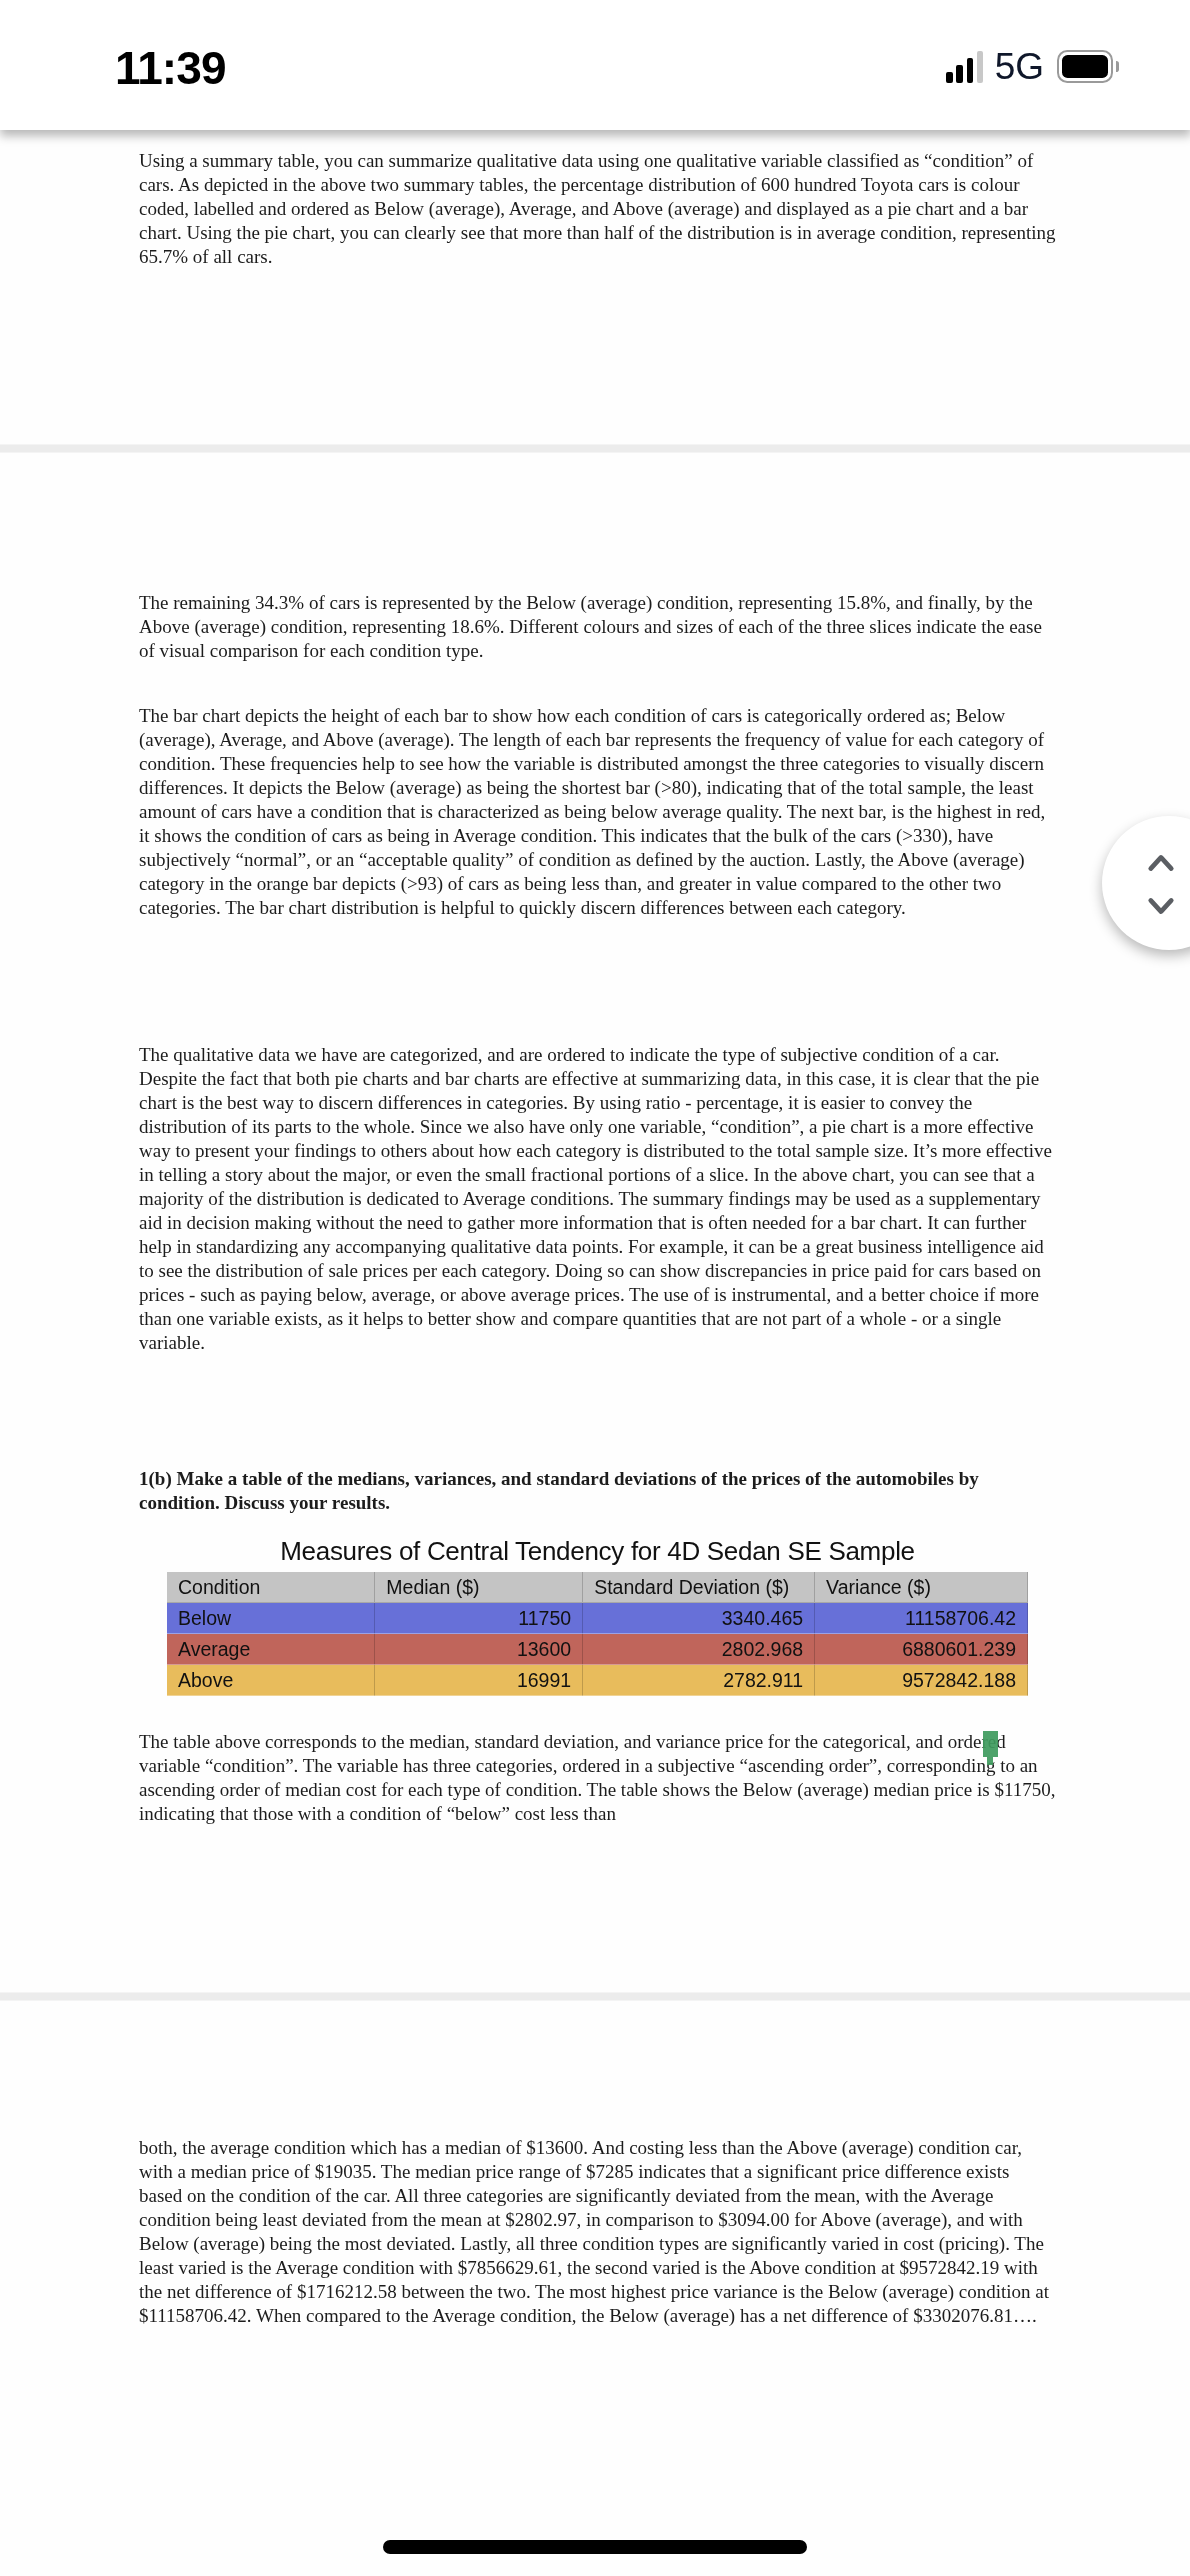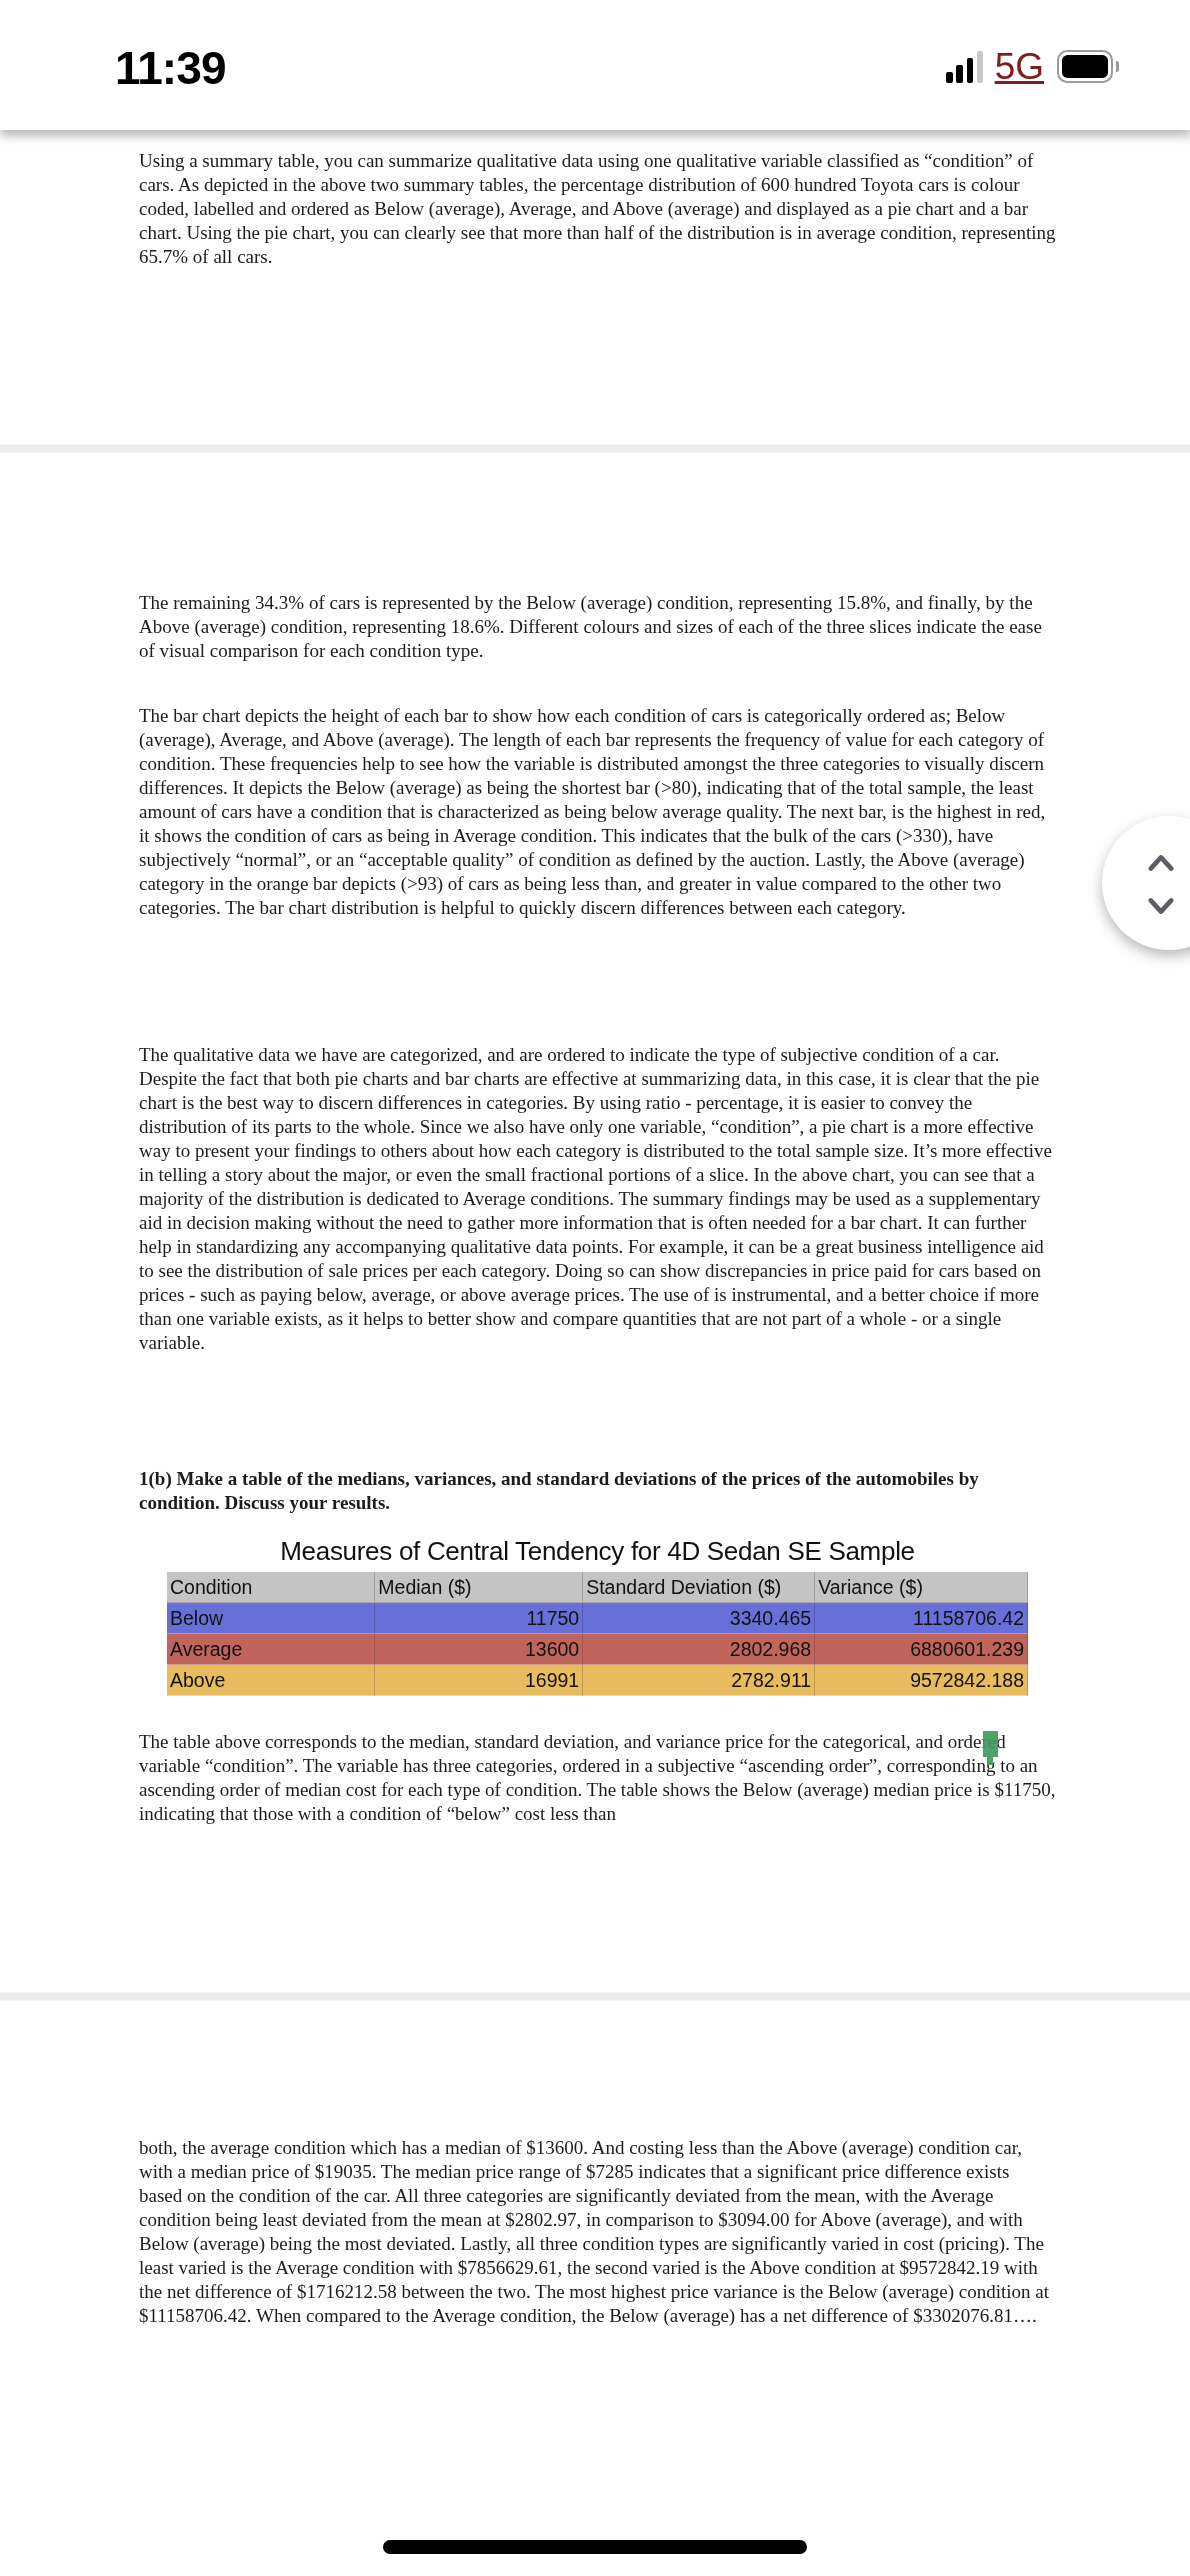--- a/index.html
+++ b/index.html
@@ -53,24 +53,23 @@
     .signal span {
       display: block;
       width: 6.5px;
       border-radius: 1.9px;
       background: #000;
     }
     .signal span.dim { background: #c8c8c8; }
     .net-label {
       font-family: "Liberation Sans", "DejaVu Sans", sans-serif;
       font-size: 37px;
-      color: #7f1d1d;
+      color: #0f172a;
       margin-left: 2px;
       margin-right: 3.7px;
-      text-decoration: underline;
     }
     .battery {
       position: relative;
       width: 56px;
       height: 33px;
       border: 2.8px solid #9a9a9a;
       border-radius: 10.2px;
       box-sizing: border-box;
       padding: 2.8px;
     }
@@ -127,21 +126,21 @@
       left: 167px;
       top: 1572px;
       width: 861px;
       border-collapse: collapse;
       font-family: "Liberation Sans", "DejaVu Sans", sans-serif;
       font-size: 19.5px;
       color: #111;
     }
     .stats-table th, .stats-table td {
       height: 30px;
-      padding: 0 3px;
+      padding: 0 11px;
       border-bottom: 0.9px solid rgba(255,255,255,0.35);
       border-right: 0.9px solid rgba(0,0,0,0.18);
       font-weight: 400;
       white-space: nowrap;
     }
     .stats-table th {
       background: #c4c4c4;
       text-align: left;
       border-bottom: 0.9px solid #a8a8a8;
     }

